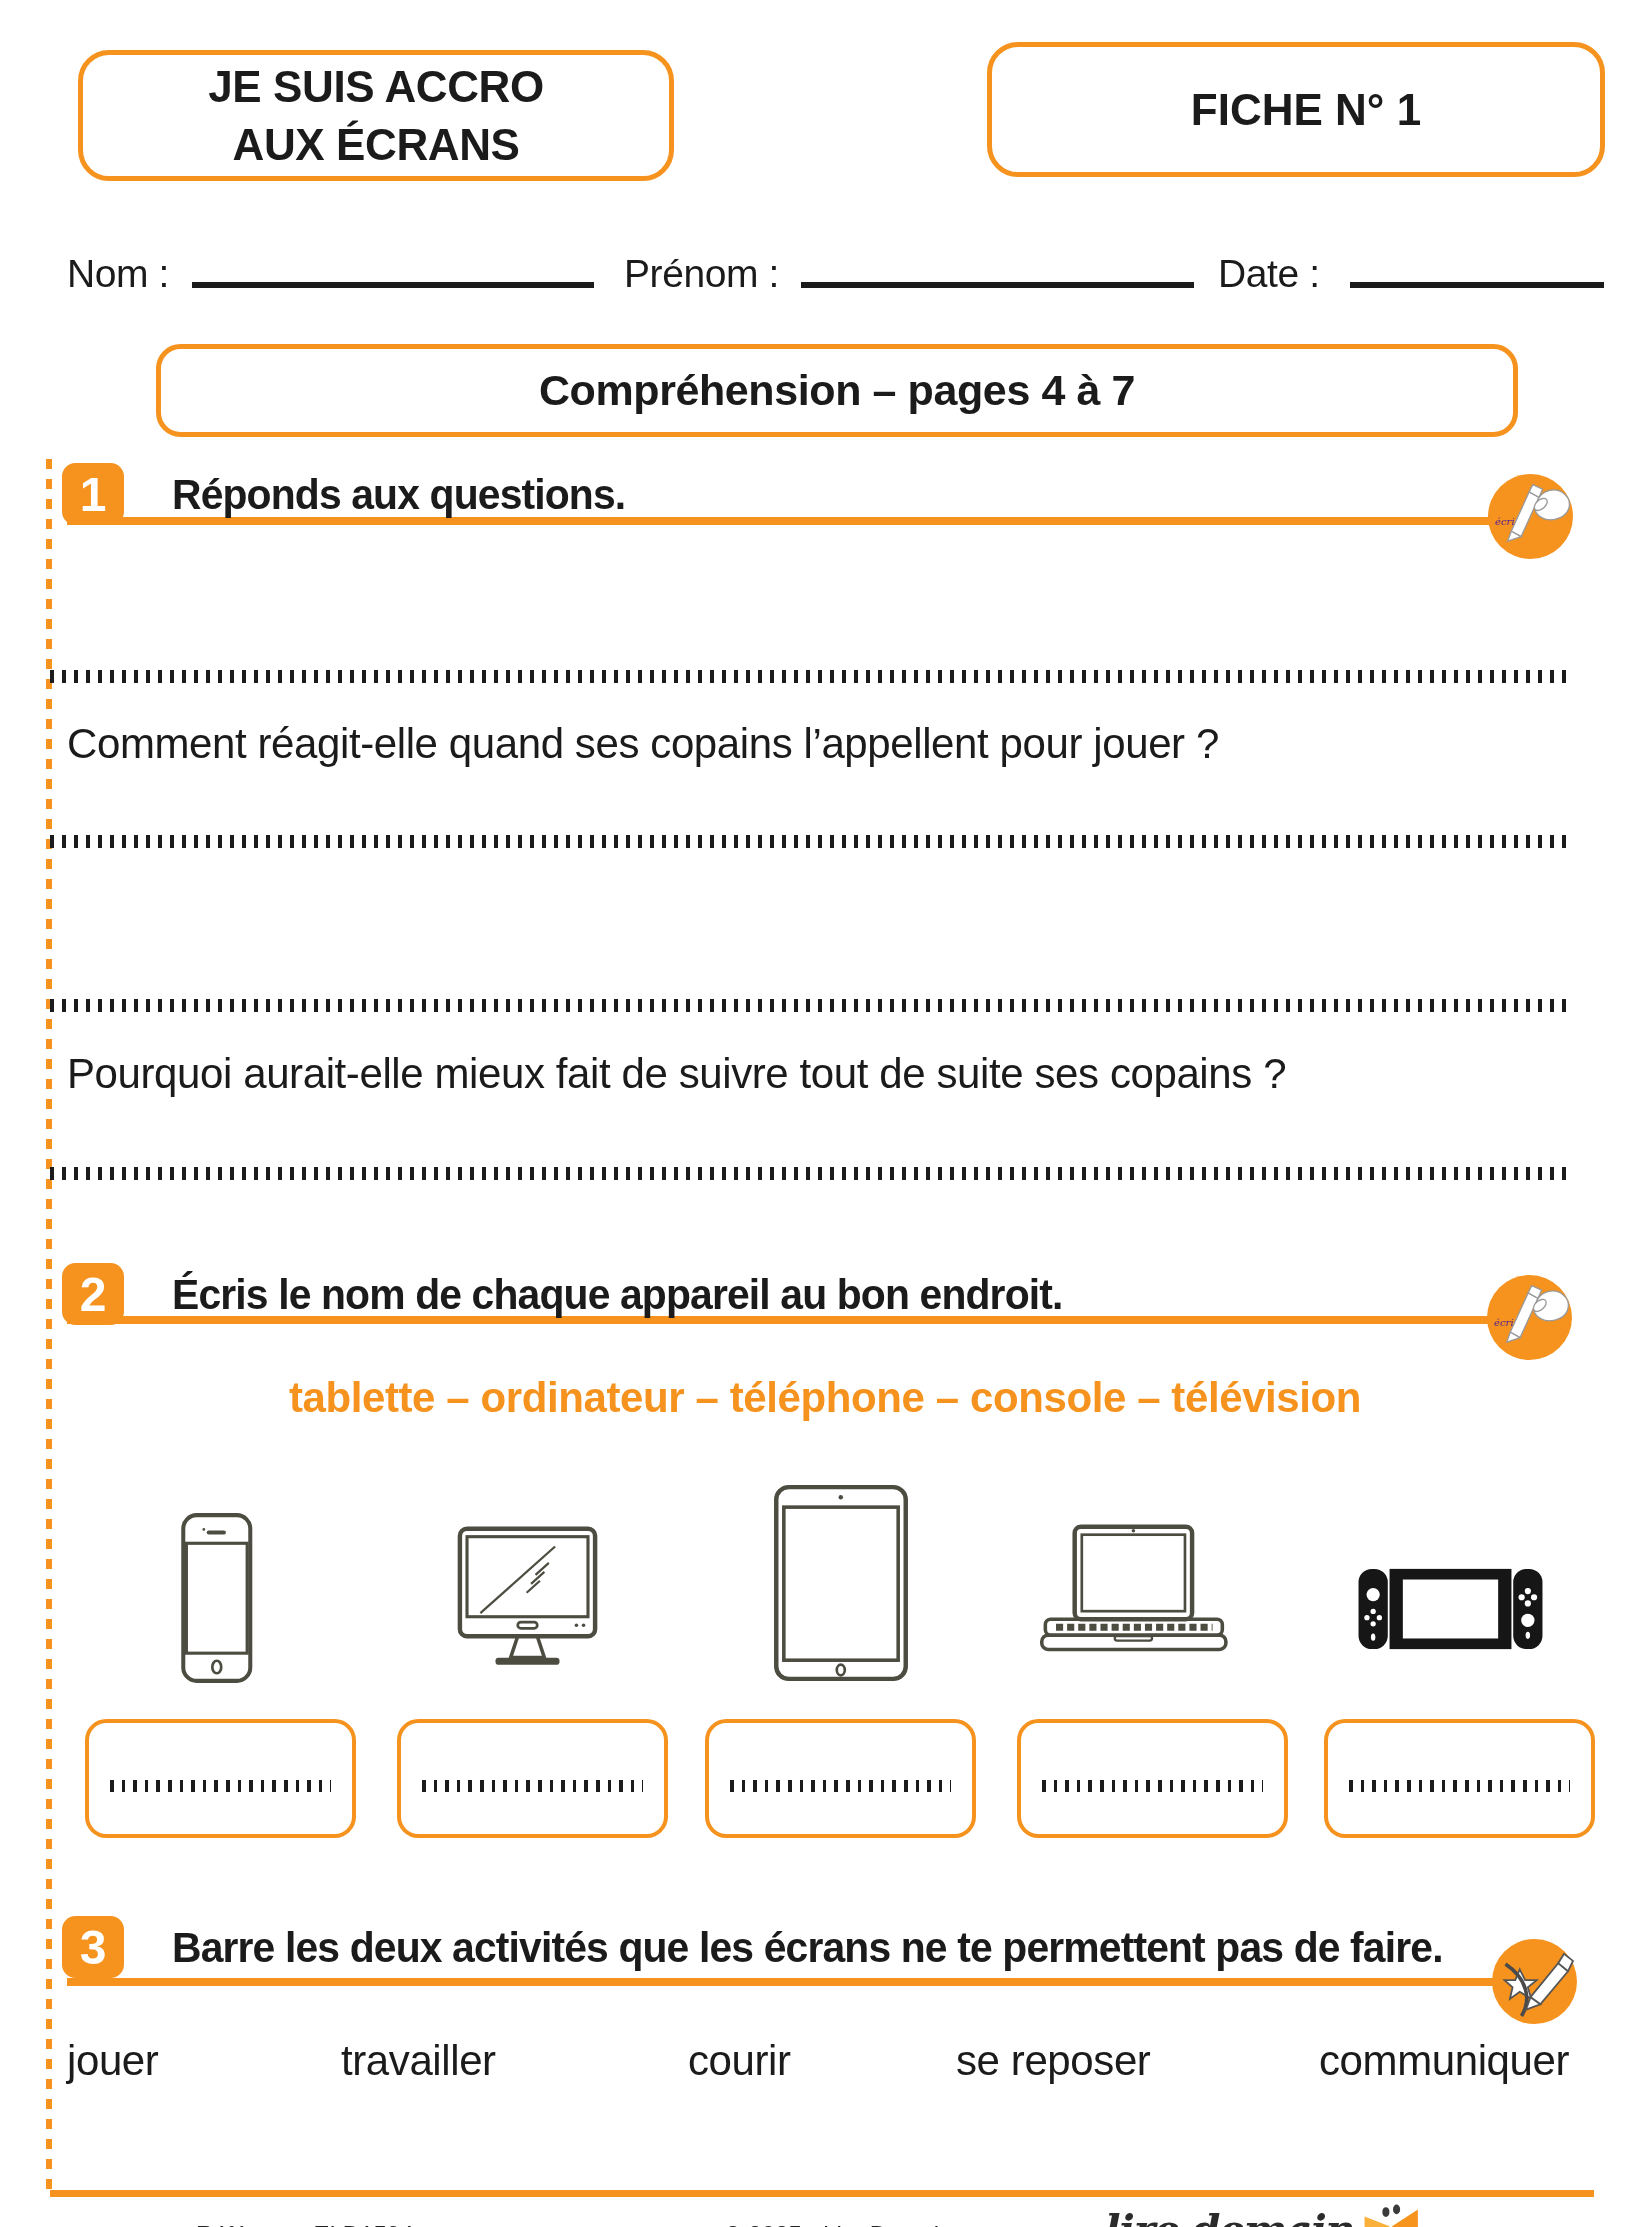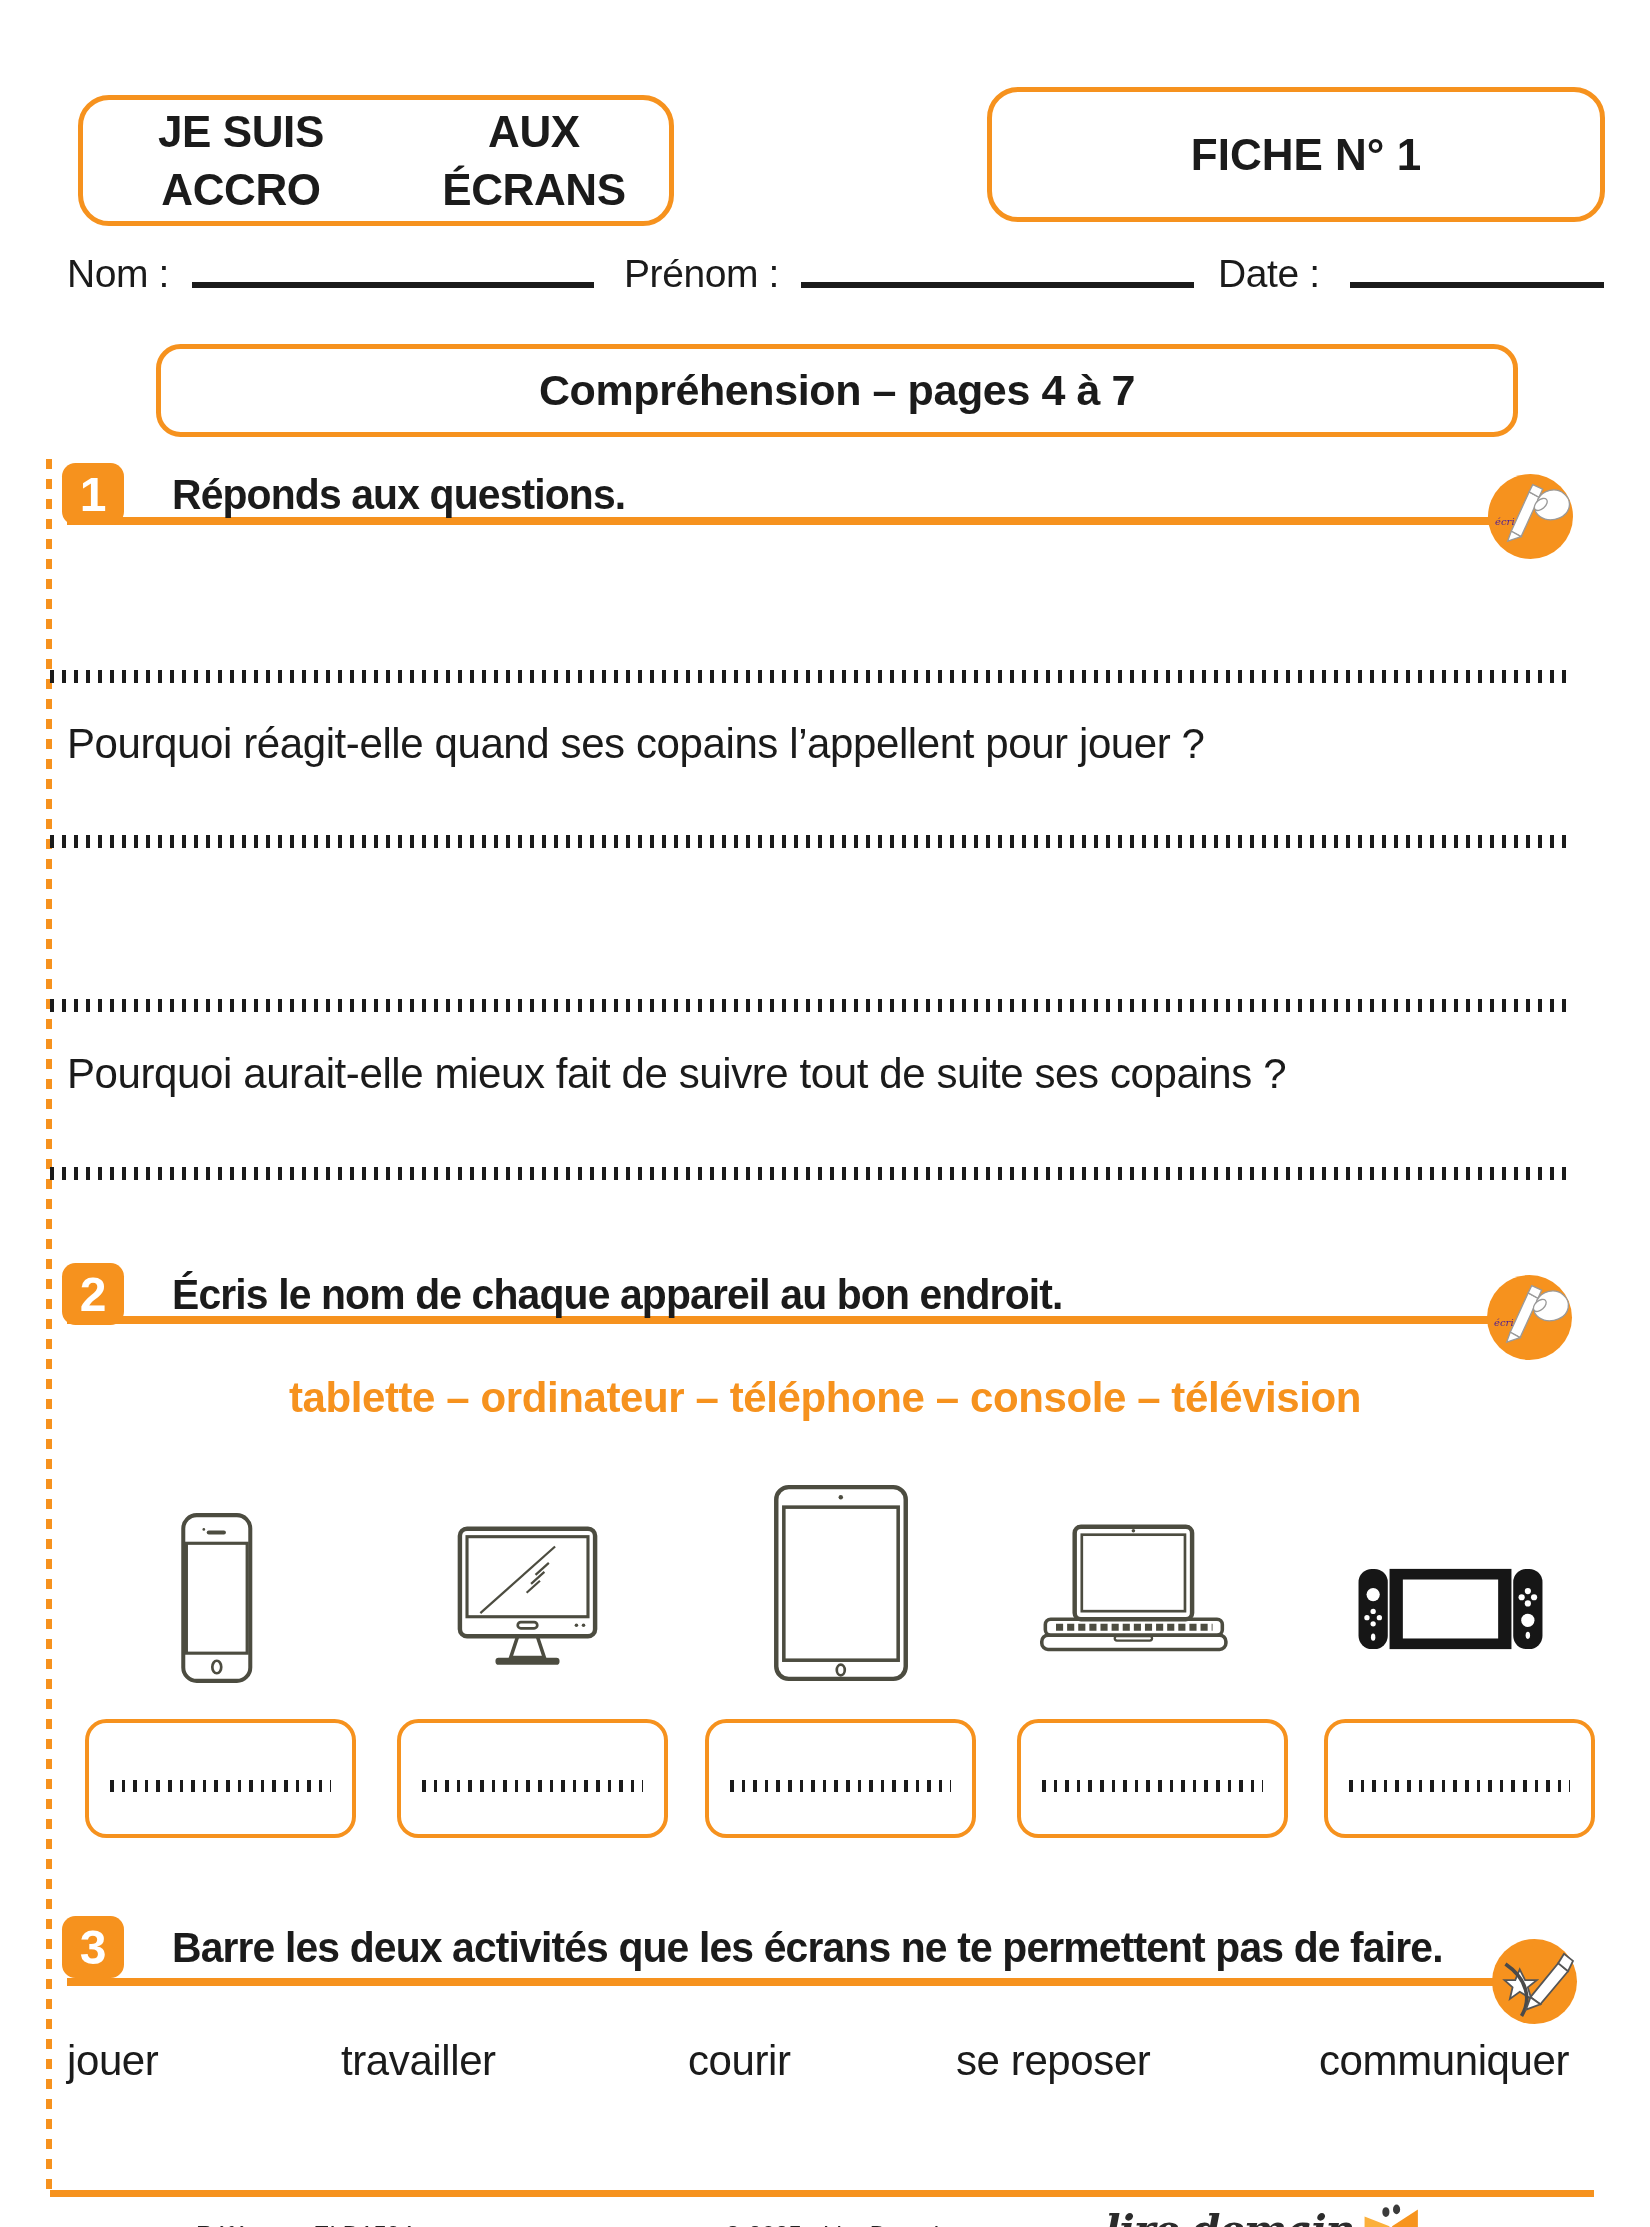--- a/index.html
+++ b/index.html
@@ -1,22 +1,22 @@
 <!DOCTYPE html>
 <html style="--accent: #F6921E; --ink: #1B1B1B; --icon-outline: #4C4C40; --console-fill: #161616; --logo-yellow: #FBB03B; --logo-orange: #F7941E; --logo-red: #C41E2F; --logo-eyes: #3B3B3B;font-size:7.1px"><head>
 <meta charset="utf-8">
 <style>
   html,body{margin:0;padding:0;background:#ffffff;}
   .page{position:relative;width:1650px;height:2334px;background:#fff;
         font-family:"Liberation Sans",sans-serif;color:var(--ink,#1b1b1b);overflow:hidden;}
 
   
   .hdr-box{position:absolute;border:5.8px solid var(--accent);border-radius:31px;background:#fff;
-           display:flex;flex-direction:row;align-items:center;justify-content:center;
-           font-weight:bold;text-align:center;margin-top:45px;}
+           display:flex;flex-direction:column;align-items:center;justify-content:center;
+           font-weight:bold;text-align:center;}
   .hdr-left{left:78px;top:50px;width:586px;height:121px;font-size:44px;line-height:1.3;letter-spacing:-0.4px;}
   .hdr-right{left:987px;top:42px;width:588px;height:125px;font-size:44px;padding-left:20px;}
 
   
   .id-label{position:absolute;top:252px;font-size:39px;letter-spacing:-0.4px;}
   .id-line{position:absolute;top:282px;border-top:6.2px solid var(--ink);}
 
   
   .subtitle-box{position:absolute;left:156px;top:335px;width:1352px;height:83px;
                 border:5.8px solid var(--accent);border-radius:24.5px;background:#fff;
@@ -105,21 +105,21 @@
         <polygon points="52,128 92,40 114,52 74,140"></polygon>
         <polygon points="52,128 44,150 74,140"></polygon>
         <polygon points="92,40 114,52 122,34 100,24"></polygon>
         <path d="M112,56 C122,36 152,28 170,44 C190,60 184,88 160,98 C136,108 116,100 106,84 Z"></path>
         <ellipse cx="118" cy="68" rx="17" ry="10" transform="rotate(-42 118 68)"></ellipse>
       </g>
     </svg>
   </div>
 
   <div class="dotline" style="top:670px"></div>
-  <div class="question" style="top:720px">Pourquoi réagit-elle quand ses copains l’appellent pour jouer ?</div>
+  <div class="question" style="top:720px">Comment réagit-elle quand ses copains l’appellent pour jouer ?</div>
   <div class="dotline" style="top:835px"></div>
   <div class="dotline" style="top:999px"></div>
   <div class="question" style="top:1050px">Pourquoi aurait-elle mieux fait de suivre tout de suite ses copains ?</div>
   <div class="dotline" style="top:1167px"></div>
 
   <div class="sec-rule" style="top:1316px"></div>
   <div class="sec-badge" style="top:1263px">
     <span>2</span>
   </div>
   <div class="sec-title" style="top:1263px">Écris le nom de chaque appareil au bon endroit.</div>

